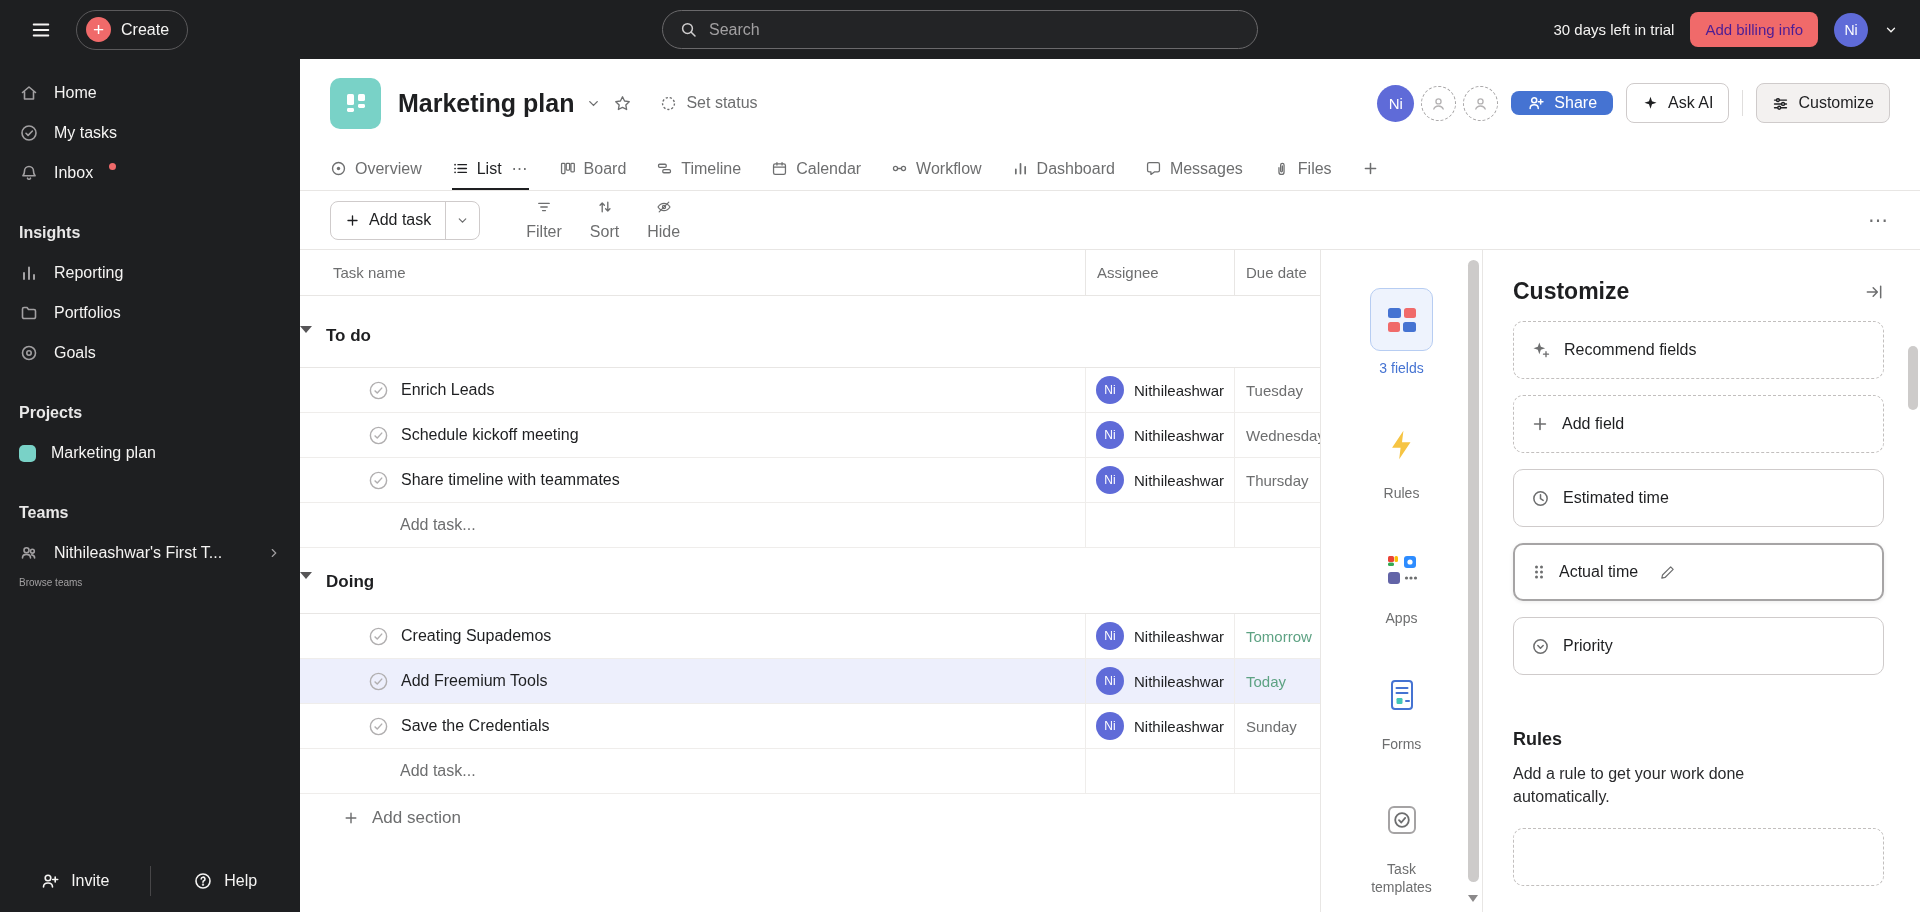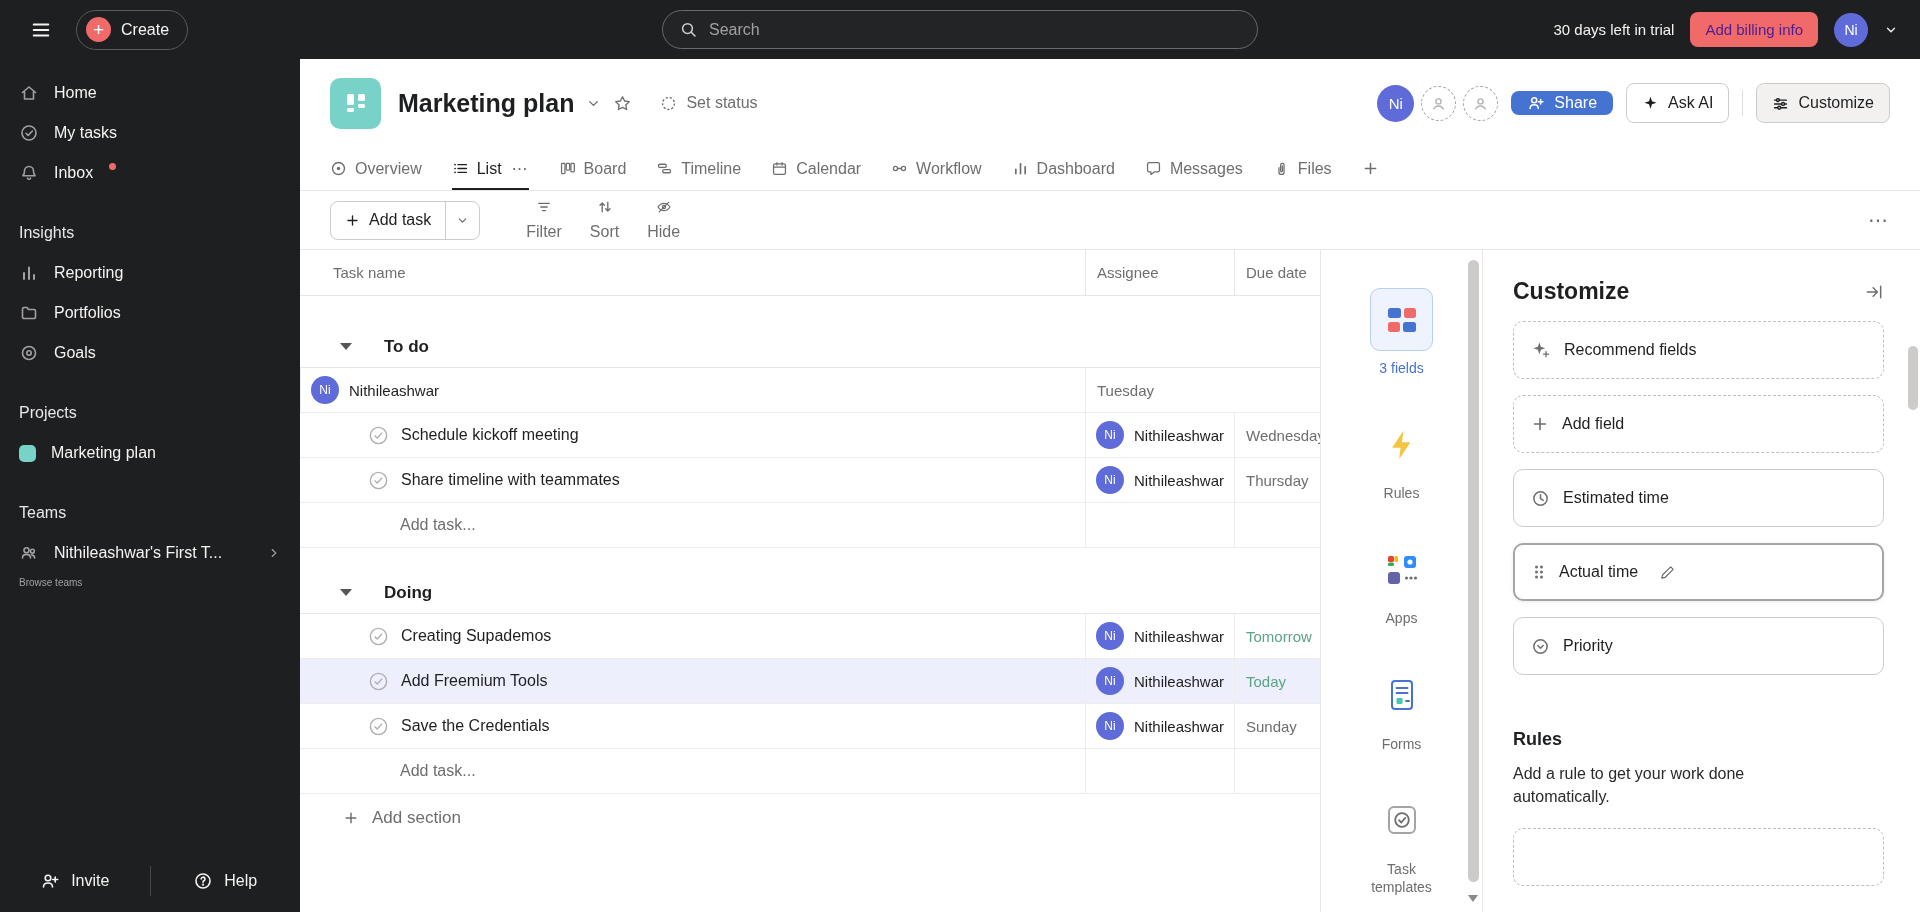--- a/index.html
+++ b/index.html
@@ -39,21 +39,21 @@
   .avatar.tb { width:34px; height:34px; font-size:14px; }
   .tb-caret { color:var(--sidetext); }
 
   
   .sidebar { position:absolute; top:59px; left:0; bottom:0; width:300px; background:var(--dark); padding-top:14px; }
   .side-item { display:flex; align-items:center; gap:15px; height:40px; padding:0 19px;
     color:var(--sidetext); font-size:16px; cursor:pointer; }
   .side-item .ic { color:var(--muted2); }
   .inbox-dot { width:7px; height:7px; border-radius:50%; background:var(--coral); position:relative; top:-7px; left:1px; }
   .side-heading { display:flex; align-items:center; height:40px; padding:0 19px; margin-top:20px;
-    color:#e9e8e8; font-size:16px; font-weight:400; cursor:pointer; }
+    color:#e9e8e8; font-size:16px; font-weight:700; cursor:pointer; }
   .proj-dot { width:17px; height:17px; border-radius:5px; background:var(--teal); flex:none; }
   .side-spacer { flex:1; }
   .side-chevron { color:var(--muted2); }
   .browse-teams { padding:4px 19px 0 19px; color:var(--muted2); font-size:10px; cursor:pointer; }
   .side-bottom { position:absolute; bottom:0; left:0; right:0; height:62px; display:flex; align-items:center; }
   .side-half { flex:1; display:flex; align-items:center; justify-content:center; gap:11px;
     color:var(--sidetext); font-size:16px; cursor:pointer; }
   .vdiv { width:1px; height:30px; background:#474648; }
 
   
@@ -94,21 +94,21 @@
 
   
   .tasklist { width:1020px; flex:none; overflow:hidden; }
   .t-header { display:grid; grid-template-columns:785px 149px 1fr; height:46px; border-bottom:1px solid var(--border);
     color:var(--muted); font-size:15px; }
   .t-header > div { display:flex; align-items:center; }
   .th-task { padding-left:33px; }
   .th-col { border-left:1px solid var(--border); padding-left:11px; overflow:hidden; white-space:nowrap; }
   .section { margin-top:30px; }
   .section + .section { margin-top:24px; }
-  .section-header { display:flex; align-items:center; gap:32px; height:42px; padding-left:40px;
+  .section-header { display:flex; gap:14px; height:42px; 
     border-bottom:1px solid var(--border); cursor:pointer; }
   .tri { width:0; height:0; border-left:6px solid transparent; border-right:6px solid transparent;
     border-top:7px solid #565557; }
   .section-name { font-size:17px; font-weight:700; }
   .t-row { display:grid; grid-template-columns:785px 149px 1fr; height:45px; border-bottom:1px solid var(--rowborder);
     font-size:16px; cursor:pointer; }
   .t-row.highlight { background:var(--hl); }
   .cell { display:flex; align-items:center; overflow:hidden; white-space:nowrap; }
   .cell.task { padding-left:68px; gap:12px; }
   .cell.assignee { border-left:1px solid var(--rowborder); padding-left:10px; gap:10px; font-size:15px; }
@@ -517,20 +517,29 @@
         <div class="th-col">Assignee</div>
         <div class="th-col">Due date</div>
       </div>
 
       <div class="section">
         <div class="section-header">
           <span class="tri"></span>
           <span class="section-name">To do</span>
         </div>
         <div class="t-row">
+          <div class="cell task">
+            <span class="ic row-check">
+                <svg width="21" height="21" viewBox="0 0 22 22" fill="none" stroke="currentColor" stroke-width="1.5" stroke-linecap="round" stroke-linejoin="round">
+                  <circle cx="11" cy="11" r="8.5"></circle>
+                  <path d="M7.4 11.4l2.3 2.3 4.7-5.2"></path>
+                </svg>
+              </span>
+            <span>Enrich Leads</span>
+          </div>
           <div class="cell assignee">
             <span class="avatar sm">Ni</span>
             <span>Nithileashwar</span>
           </div>
           <div class="cell due">
             <span class="due-text">Tuesday</span>
           </div>
         </div>
         <div class="t-row">
           <div class="cell task">

